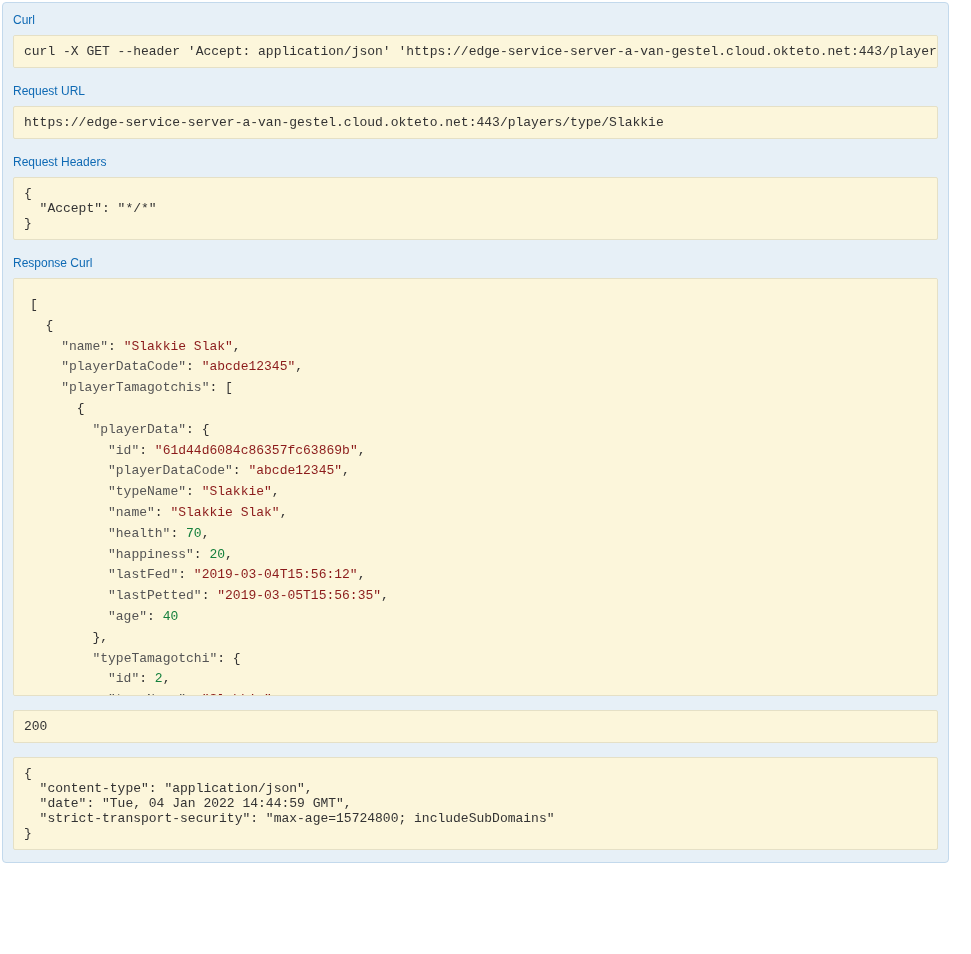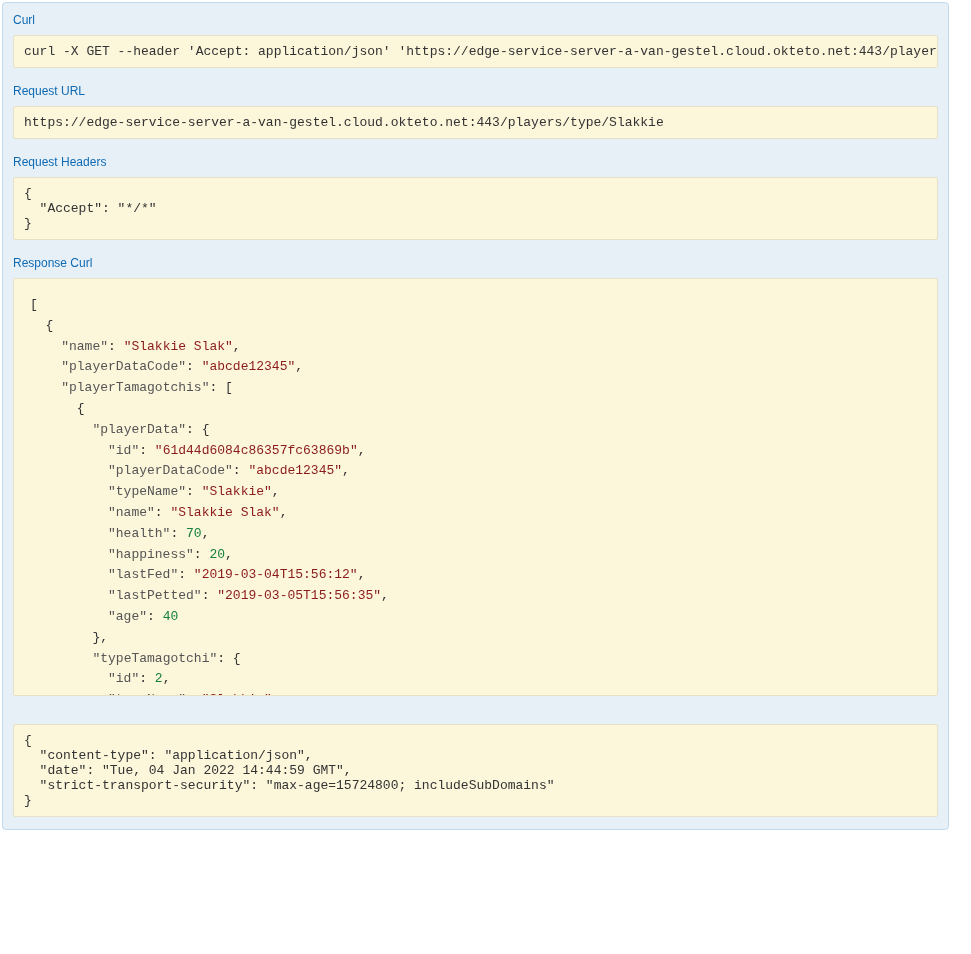--- a/index.html
+++ b/index.html
@@ -126,20 +126,21 @@
           <span class="jk">"lastFed"</span><span class="jp">: </span><span class="js">"2019-03-04T15:56:12"</span><span class="jp">,</span>
           <span class="jk">"lastPetted"</span><span class="jp">: </span><span class="js">"2019-03-05T15:56:35"</span><span class="jp">,</span>
           <span class="jk">"age"</span><span class="jp">: </span><span class="jn">40</span>
         <span class="jp">},</span>
         <span class="jk">"typeTamagotchi"</span><span class="jp">: </span><span class="jp">{</span>
           <span class="jk">"id"</span><span class="jp">: </span><span class="jn">2</span><span class="jp">,</span>
           <span class="jk">"typeName"</span><span class="jp">: </span><span class="js">"Slakkie"</span><span class="jp">,</span></div>
 
   <div class="spacer"></div>
 
+  <div class="codebox"><span>200</span></div>
 
   <div class="spacer"></div>
 
   <div class="codebox"><span>{
   "content-type": "application/json",
   "date": "Tue, 04 Jan 2022 14:44:59 GMT",
   "strict-transport-security": "max-age=15724800; includeSubDomains"
 }</span></div>
 
 </div>

